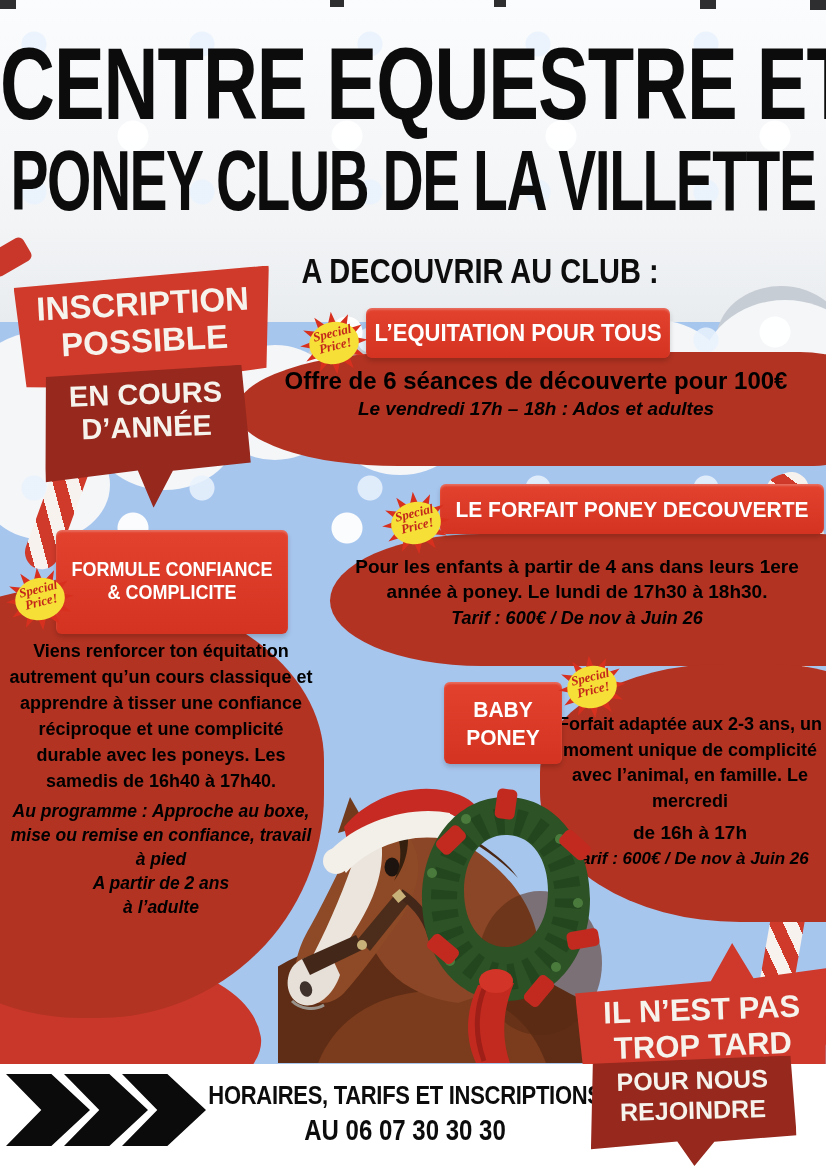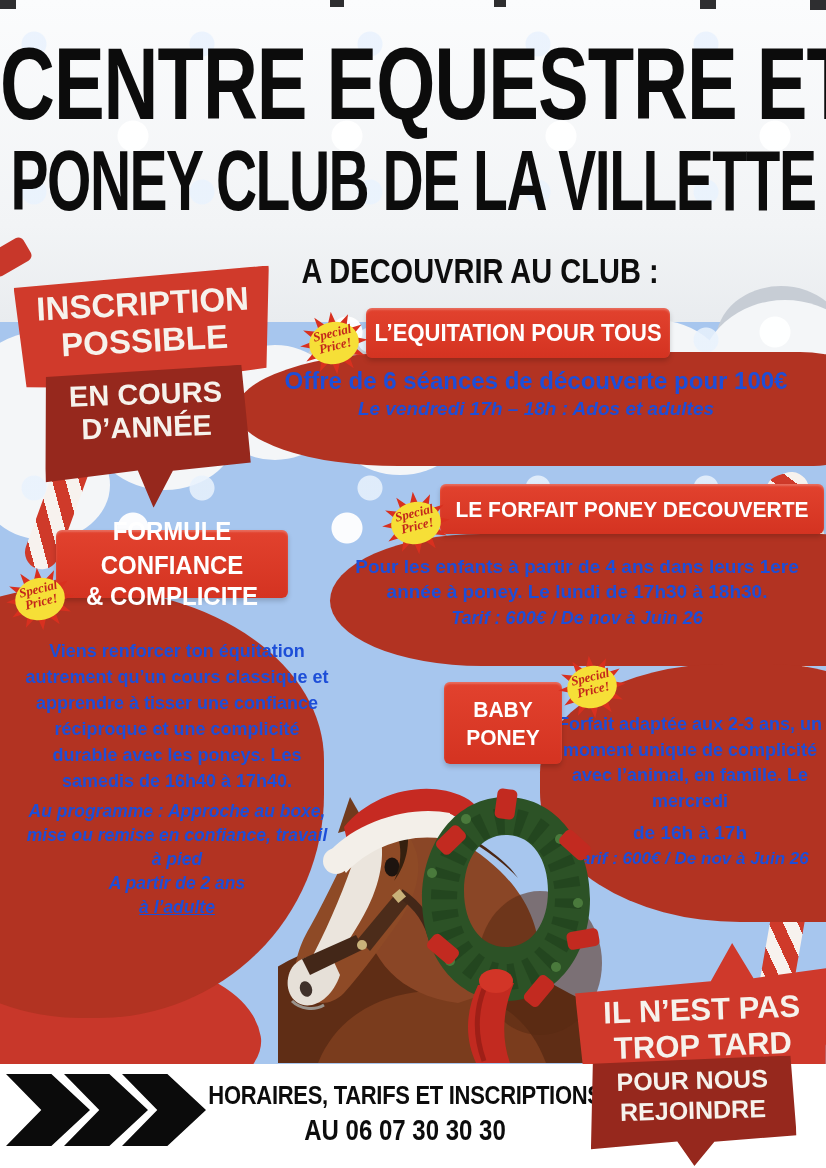--- a/index.html
+++ b/index.html
@@ -33,21 +33,21 @@
   .title2{top:130px;font-size:57px;letter-spacing:-1.5px;transform:scaleY(1.5);transform-origin:top center;}
   .subtitle{left:280px;top:252px;width:400px;text-align:center;color:#0d0d0d;font-weight:bold;
     font-size:29px;letter-spacing:0;transform:scaleY(1.18);transform-origin:top center;z-index:2;white-space:nowrap;}
 
   
   .blob{position:absolute;background:#b23322;z-index:3;}
   .banner{position:absolute;background:linear-gradient(180deg,#e2422e,#d43321);border-radius:6px;color:#fff;
     font-weight:bold;display:flex;flex-direction:column;align-items:center;justify-content:center;
     text-align:center;z-index:5;box-shadow:inset 0 2px 2px rgba(255,255,255,.22), 0 3px 5px rgba(0,0,0,.18);}
   .banner span{transform:scaleY(1.08);}
-  .blob-text{position:absolute;color:#1d4ed8;text-align:center;z-index:4;font-weight:bold;}
+  .blob-text{position:absolute;color:#000000;text-align:center;z-index:4;font-weight:bold;}
   .it{font-style:italic;}
 
   .bubble{position:absolute;color:#f6f2ec;font-weight:bold;text-align:center;z-index:6;}
   .insc-top{left:16px;top:272px;width:256px;height:116px;background:#d03a2b;transform:rotate(-3deg);
     clip-path:polygon(0% 8%,100% 0%,97% 88%,55% 96%,48% 100%,3% 94%);
     font-size:33px;line-height:1.12;padding-top:14px;box-sizing:border-box;}
   .insc-bottom{left:44px;top:368px;width:206px;height:140px;background:#96281d;transform:rotate(-2deg);
     clip-path:polygon(2% 4%,97% 0%,100% 70%,62% 74%,52% 100%,45% 73%,0% 79%);
     font-size:29px;line-height:1.15;padding-top:10px;box-sizing:border-box;}
   .cta-top{left:576px;top:944px;width:252px;height:150px;background:#cf392b;transform:rotate(-2deg);
@@ -134,29 +134,29 @@
   <div class="blob" style="left:330px;top:534px;width:540px;height:132px;border-radius:50% 16% 12% 50% / 90% 42% 40% 88%;"></div>
   <div class="banner" style="left:440px;top:484px;width:384px;height:50px;font-size:21px;">
     <span>LE FORFAIT PONEY DECOUVERTE</span>
   </div>
   <div class="blob-text" style="left:332px;top:554px;width:490px;">
     <div style="font-size:19px;line-height:1.32;">Pour les enfants à partir de 4 ans dans leurs 1ere année à poney. Le lundi de 17h30 à 18h30.</div>
     <div class="it" style="font-size:18px;line-height:1.35;margin-top:2px;">Tarif : 600€ / De nov à Juin 26</div>
   </div>
 
   <div class="blob" style="left:-128px;top:588px;width:452px;height:430px;border-radius:42% 54% 50% 46% / 36% 40% 52% 44%;"></div>
-  <div class="banner" style="left:56px;top:530px;width:232px;height:68px;font-size:24px;line-height:1.3;">
+  <div class="banner" style="left:56px;top:530px;width:232px;height:104px;font-size:18px;line-height:1.3;">
     <span>FORMULE CONFIANCE</span>
     <span>&amp; COMPLICITE</span>
   </div>
-  <div class="blob-text" style="left:24px;top:638px;width:306px;">
+  <div class="blob-text" style="left:8px;top:638px;width:306px;">
     <div style="font-size:18px;line-height:1.45;">Viens renforcer ton équitation autrement qu’un cours classique et apprendre à tisser une confiance réciproque et une complicité durable avec les poneys. Les samedis de 16h40 à 17h40.</div>
     <div class="it" style="font-size:17.5px;line-height:1.38;margin-top:4px;">Au programme : Approche au boxe, mise ou remise en confiance, travail à pied</div>
     <div class="it" style="font-size:17.5px;line-height:1.38;">A partir de 2 ans</div>
-    <div class="it" style="font-size:17.5px;line-height:1.38;text-decoration:underline;">à l’adulte</div>
+    <div class="it" style="font-size:17.5px;line-height:1.38;">à l’adulte</div>
   </div>
 
   <div class="blob" style="left:540px;top:664px;width:400px;height:258px;border-radius:46% 42% 20% 50% / 42% 52% 30% 50%;"></div>
   <div class="banner" style="left:444px;top:682px;width:118px;height:82px;font-size:21px;line-height:1.35;">
     <span>BABY</span>
     <span>PONEY</span>
   </div>
   <div class="blob-text" style="left:546px;top:712px;width:288px;">
     <div style="font-size:18px;line-height:1.42;">Forfait adaptée aux 2-3 ans, un moment unique de complicité avec l’animal, en famille. Le mercredi</div>
     <div style="font-size:19px;line-height:1.3;margin-top:7px;">de 16h à 17h</div>

